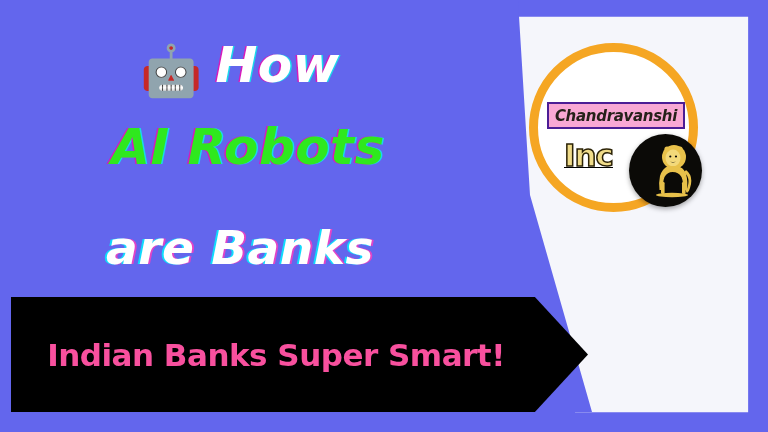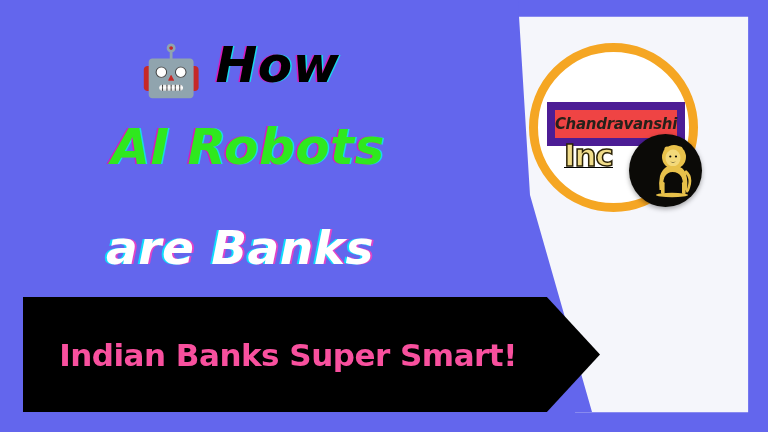--- a/index.html
+++ b/index.html
@@ -51,23 +51,23 @@
   }
   .logo-ring {
     position:absolute; inset:0;
     border-radius:50%;
     border:9px solid #f5a623;
     background:#ffffff;
   }
   .logo-name-box {
     position:absolute;
     left:18px; top:59px;
-    width:138px; height:44px;
-    background:#ef4444;
-    border:8px solid #4c1d95;
+    width:138px; height:27px;
+    background:#f9a8d4;
+    border:2px solid #4c1d95;
     display:flex; align-items:center; justify-content:center;
     z-index:4;
   }
   .logo-name-box span {
     font-family:"DejaVu Sans", sans-serif;
     font-weight:bold;
     font-style:italic;
     font-size:15px;
     color:#26211a;
     letter-spacing:-0.3px;
@@ -114,21 +114,21 @@
     text-align:center;
     white-space:nowrap;
     font-family:"DejaVu Sans", sans-serif;
     font-weight:bold;
     font-style:italic;
     letter-spacing:0.5px;
   }
   .line-1 {
     top:36px; left:0;
     font-size:50px;
-    color:#000000;
+    color:#ffffff;
     text-shadow:-1.5px 0 rgba(255,0,170,.75), 1.5px 0 rgba(0,255,235,.75);
   }
   .line-1 .robot-emoji {
     font-style:normal;
     display:inline-block;
     vertical-align:-6px;
     margin-right:12px;
     text-shadow:none;
   }
   .line-2 {
@@ -146,21 +146,20 @@
   }
 
   
   .banner {
     position:absolute;
     left:11px; top:297px;
     width:577px; height:115px;
     background:#000000;
     clip-path: polygon(0 0, 90.8% 0, 100% 50%, 90.8% 100%, 0 100%);
     z-index:5;
-    margin-left:12px;
   }
   .banner-text {
     position:absolute;
     left:0; top:0;
     width:530px; height:115px;
     display:flex; align-items:center; justify-content:center;
     font-family:"DejaVu Sans", sans-serif;
     font-weight:bold;
     font-size:31px;
     letter-spacing:-0.5px;

